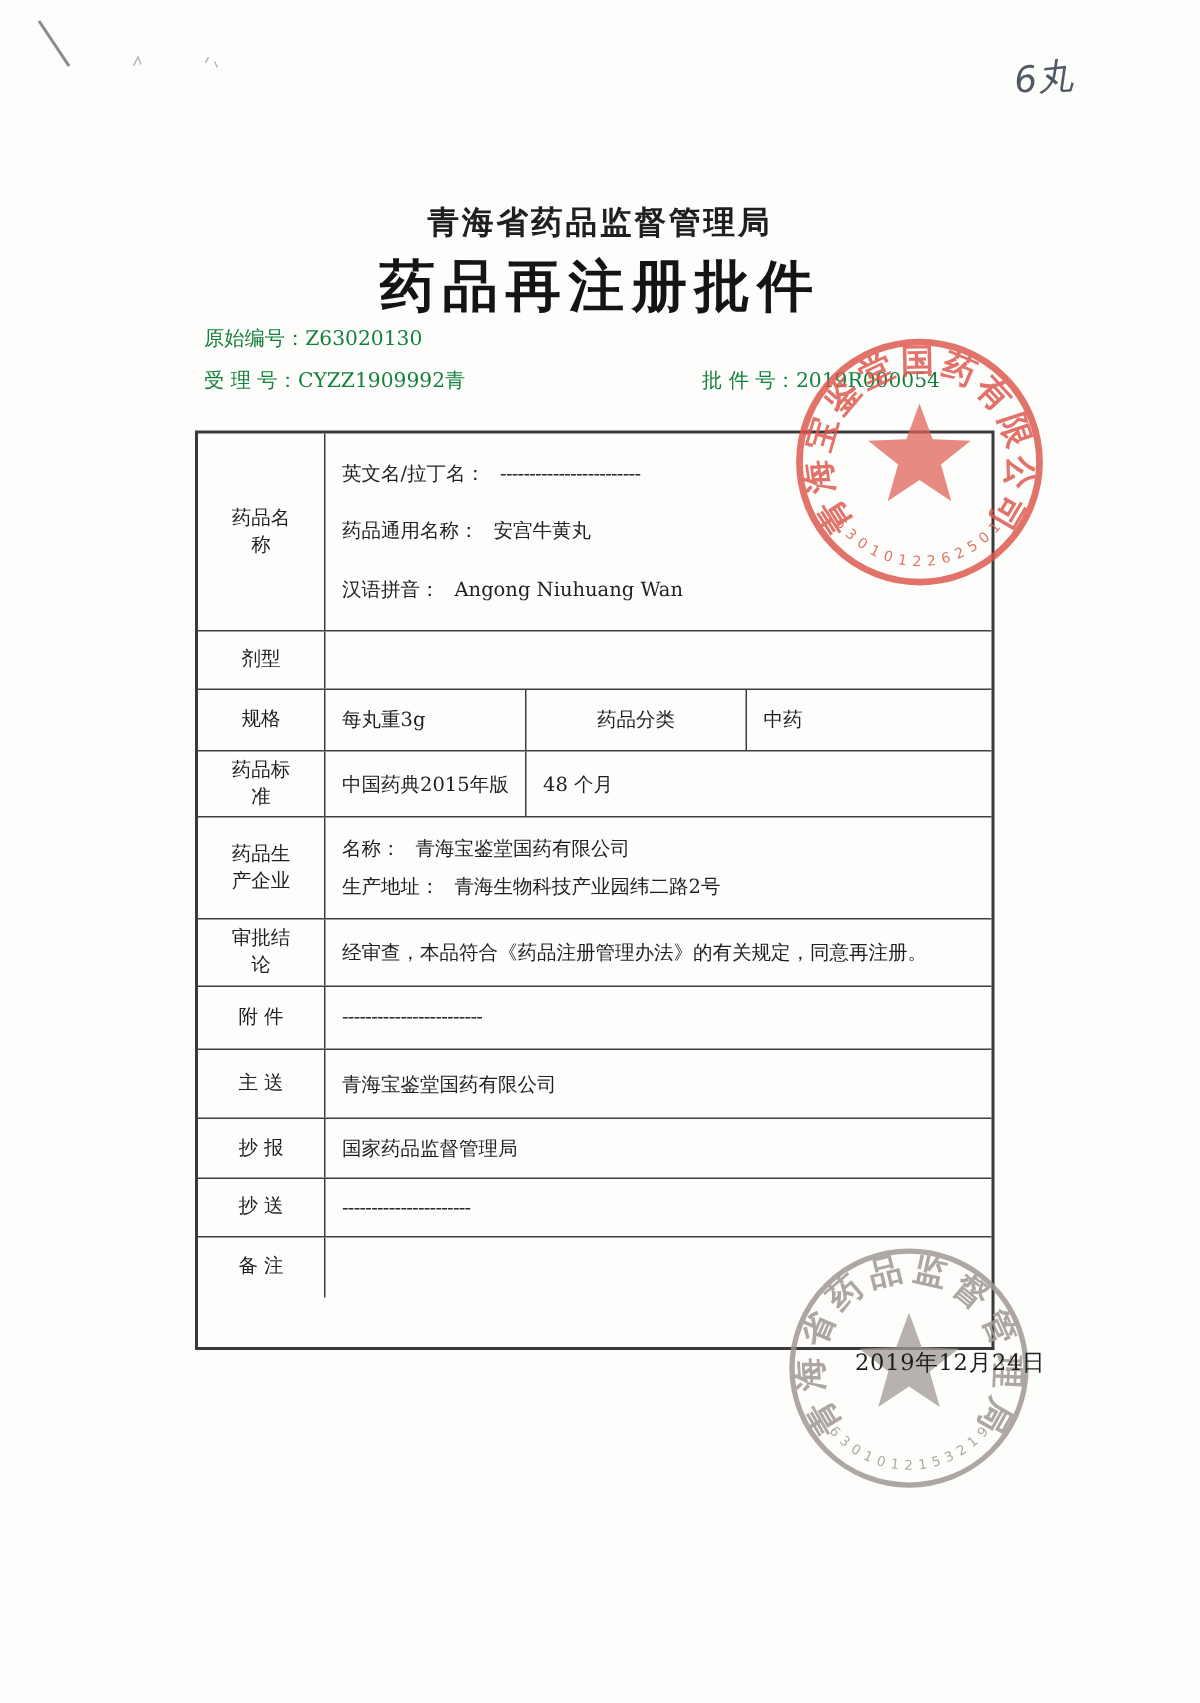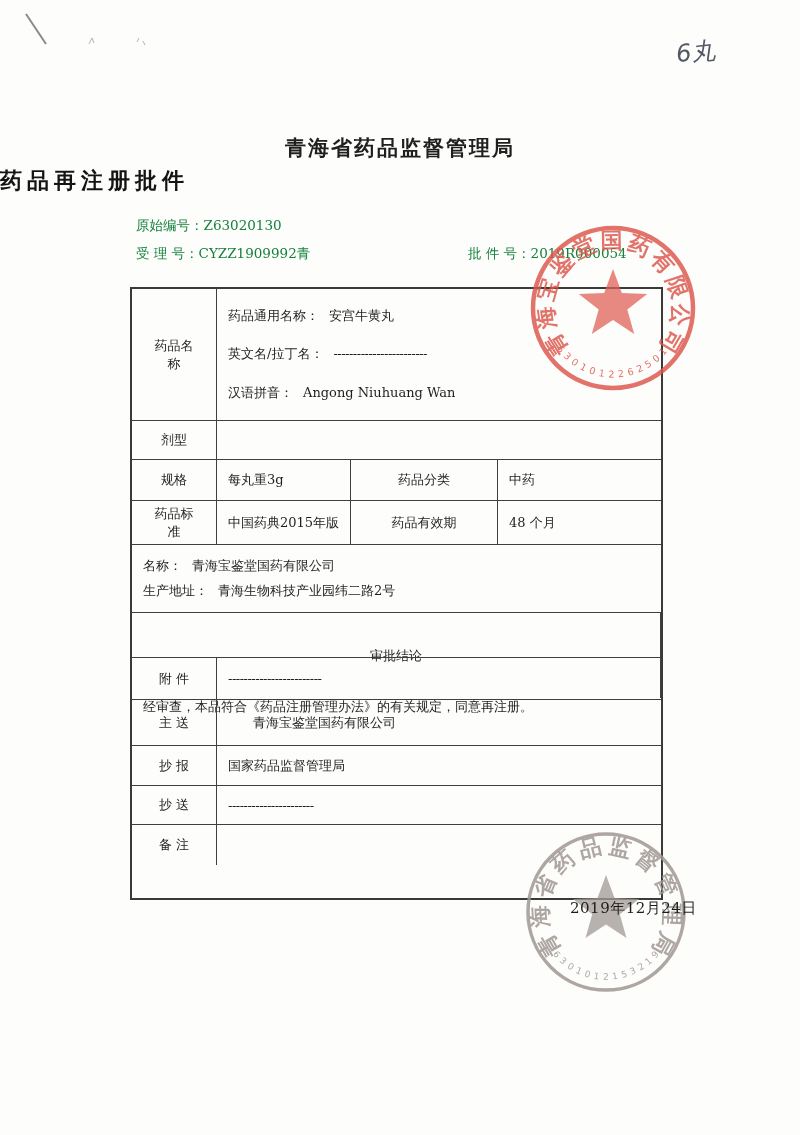--- a/index.html
+++ b/index.html
@@ -10,21 +10,21 @@
     font-family:"DejaVu Serif","Liberation Serif",serif;
     color:#262626;
   }
   .org-title {
     position:absolute; left:0; top:134px; width:100%;
     text-align:center; font-family:"DejaVu Sans","Liberation Sans",sans-serif;
     font-size:21px; font-weight:700; letter-spacing:2px; color:#1f1f1f;
   }
   .doc-title {
     position:absolute; left:0; top:166px; width:100%;
-    font-size:22px; font-weight:700; letter-spacing:5px; color:#141414;
+    text-align:center; font-size:37px; font-weight:700; letter-spacing:5px; color:#141414;
   }
   .meta { position:absolute; font-size:13.5px; color:#15803d; white-space:nowrap; }
   .meta-original   { left:136px; top:217px; }
   .meta-acceptance { left:136px; top:245px; }
   .meta-approval   { left:468px; top:245px; }
 
   .doc-table {
     position:absolute; left:130px; top:287px; width:533px; height:613px;
     border:2px solid #3a3a3a; display:flex; flex-direction:column;
     font-size:13px; color:#1f1f1f;
@@ -38,22 +38,22 @@
   }
   .tval { flex:1 1 auto; display:flex; align-items:center; padding-left:11px; }
   .tval4  { flex:0 0 134px; display:flex; align-items:center; padding-left:11px; border-right:1.5px solid #3f3f3f; }
   .tlab4  { flex:0 0 147px; display:flex; align-items:center; justify-content:center; border-right:1.5px solid #3f3f3f; text-align:center; }
   .tmulti { flex:1 1 auto; display:flex; flex-direction:column; justify-content:space-around; padding:8px 0 8px 11px; }
   .tmulti .mline { white-space:nowrap; }
   .mkey { margin-right:10px; }
   .dashes { letter-spacing:-0.5px; }
 
   .h131{height:131px;} .h39{height:39px;} .h41{height:41px;} .h44{height:44px;}
-  .h68{height:68px;} .h45{height:45px;flex-direction:column;} .h37{height:37px;} .h42{height:42px;}
-  .h46{height:46px;gap:25px;} .h40{height:40px;}
+  .h68{height:68px;} .h45{height:45px;} .h37{height:37px;} .h42{height:42px;}
+  .h46{height:46px;} .h40{height:40px;}
 
   .stamp { position:absolute; pointer-events:none; }
   .stamp-top    { left:525px; top:220px; width:176px; height:176px; }
   .stamp-bottom { left:517px; top:823px; width:178px; height:178px; }
 
   .issue-date {
     position:absolute; left:570px; top:899px;
     font-size:15px; color:#1d1d1d; letter-spacing:0.5px;
   }
   .handwritten-note {
@@ -90,45 +90,45 @@
   </div>
   <div class="meta meta-approval">
     <span>批 件 号：</span><span>2019R000054</span>
   </div>
 
   <div class="doc-table">
 
     <div class="trow h131">
       <div class="tlabel">药品名称</div>
       <div class="tmulti">
+        <div class="mline"><span class="mkey">英文名/拉丁名：</span><span class="dashes">------------------------</span></div>
         <div class="mline"><span class="mkey">药品通用名称：</span><span>安宫牛黄丸</span></div>
-        <div class="mline"><span class="mkey">英文名/拉丁名：</span><span class="dashes">------------------------</span></div>
         <div class="mline"><span class="mkey">汉语拼音：</span><span>Angong Niuhuang Wan</span></div>
       </div>
     </div>
 
     <div class="trow h39">
       <div class="tlabel">剂型</div>
     </div>
 
     <div class="trow h41">
       <div class="tlabel">规格</div>
       <div class="tval4">每丸重3g</div>
       <div class="tlab4">药品分类</div>
       <div class="tval">中药</div>
     </div>
 
     <div class="trow h44">
       <div class="tlabel">药品标准</div>
       <div class="tval4">中国药典2015年版</div>
-      <div class="tlab4">药品有效期</div>
       <div class="tval">48 个月</div>
     </div>
 
     <div class="trow h68">
+      <div class="tlabel">药品生产企业</div>
       <div class="tmulti">
         <div class="mline"><span class="mkey">名称：</span><span>青海宝鉴堂国药有限公司</span></div>
         <div class="mline"><span class="mkey">生产地址：</span><span>青海生物科技产业园纬二路2号</span></div>
       </div>
     </div>
 
     <div class="trow h45">
       <div class="tlabel">审批结论</div>
       <div class="tval">经审查，本品符合《药品注册管理办法》的有关规定，同意再注册。</div>
     </div>

